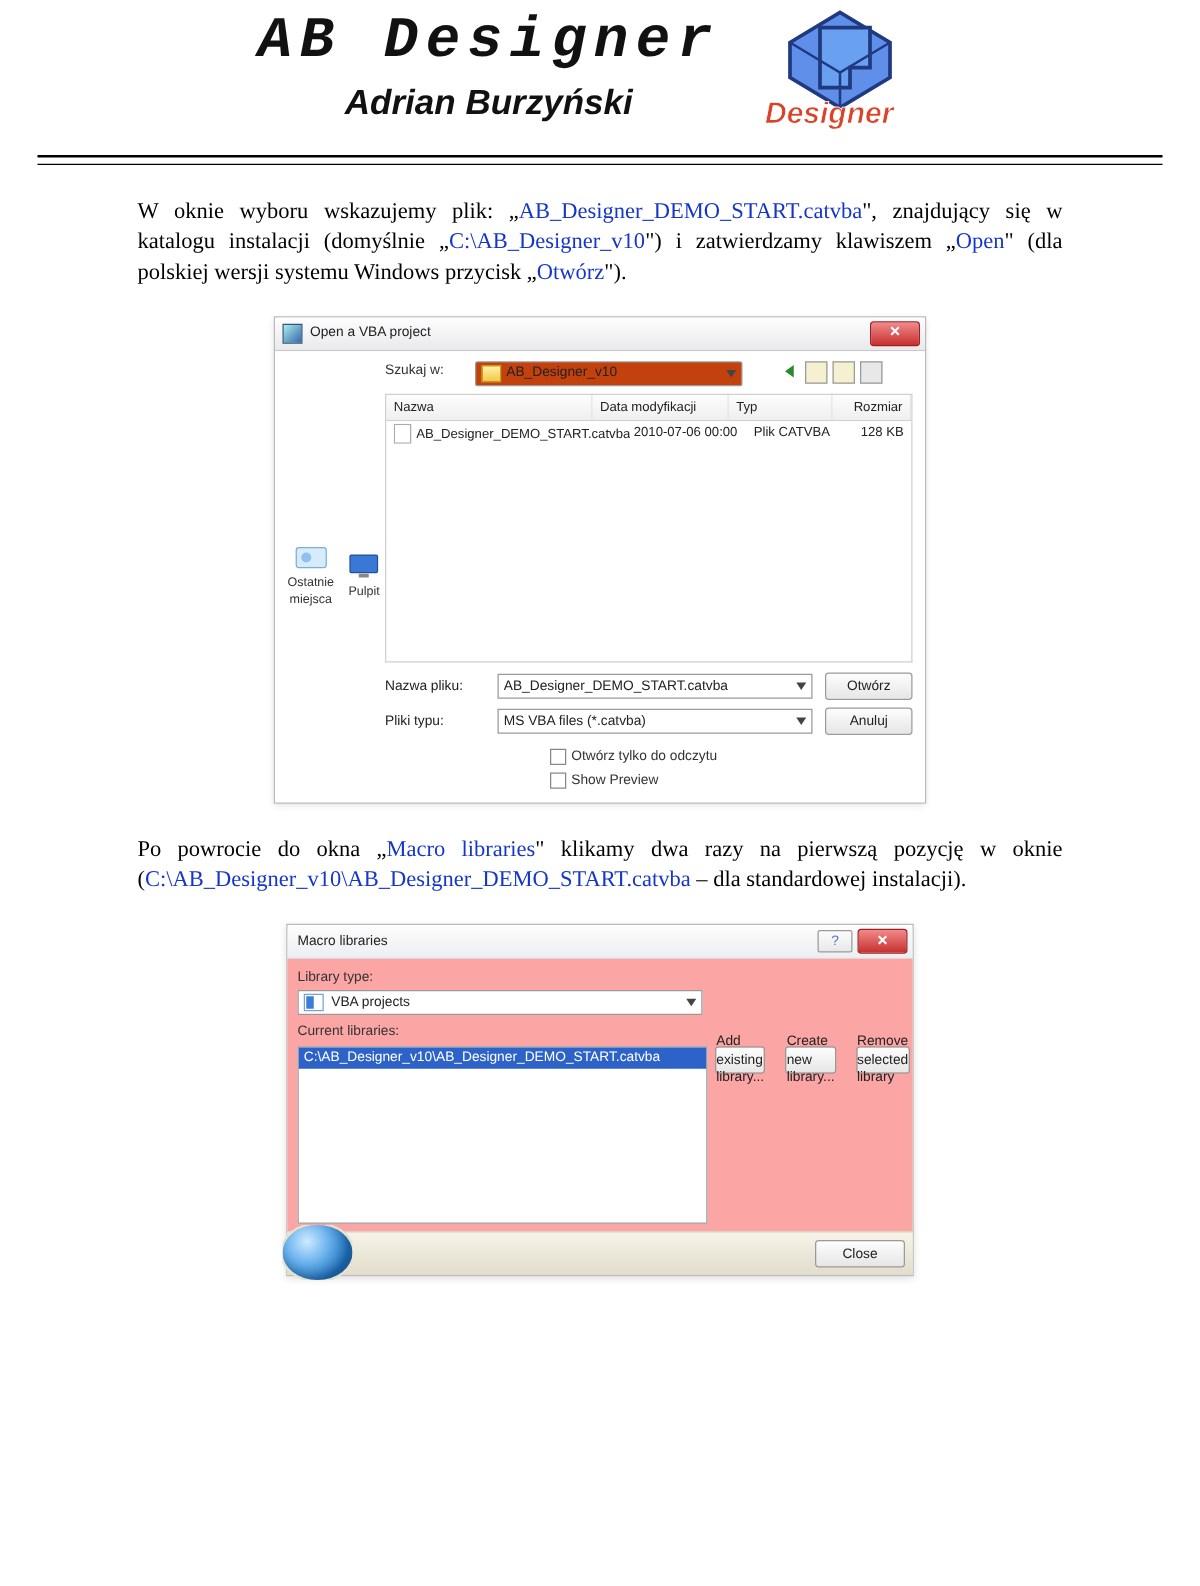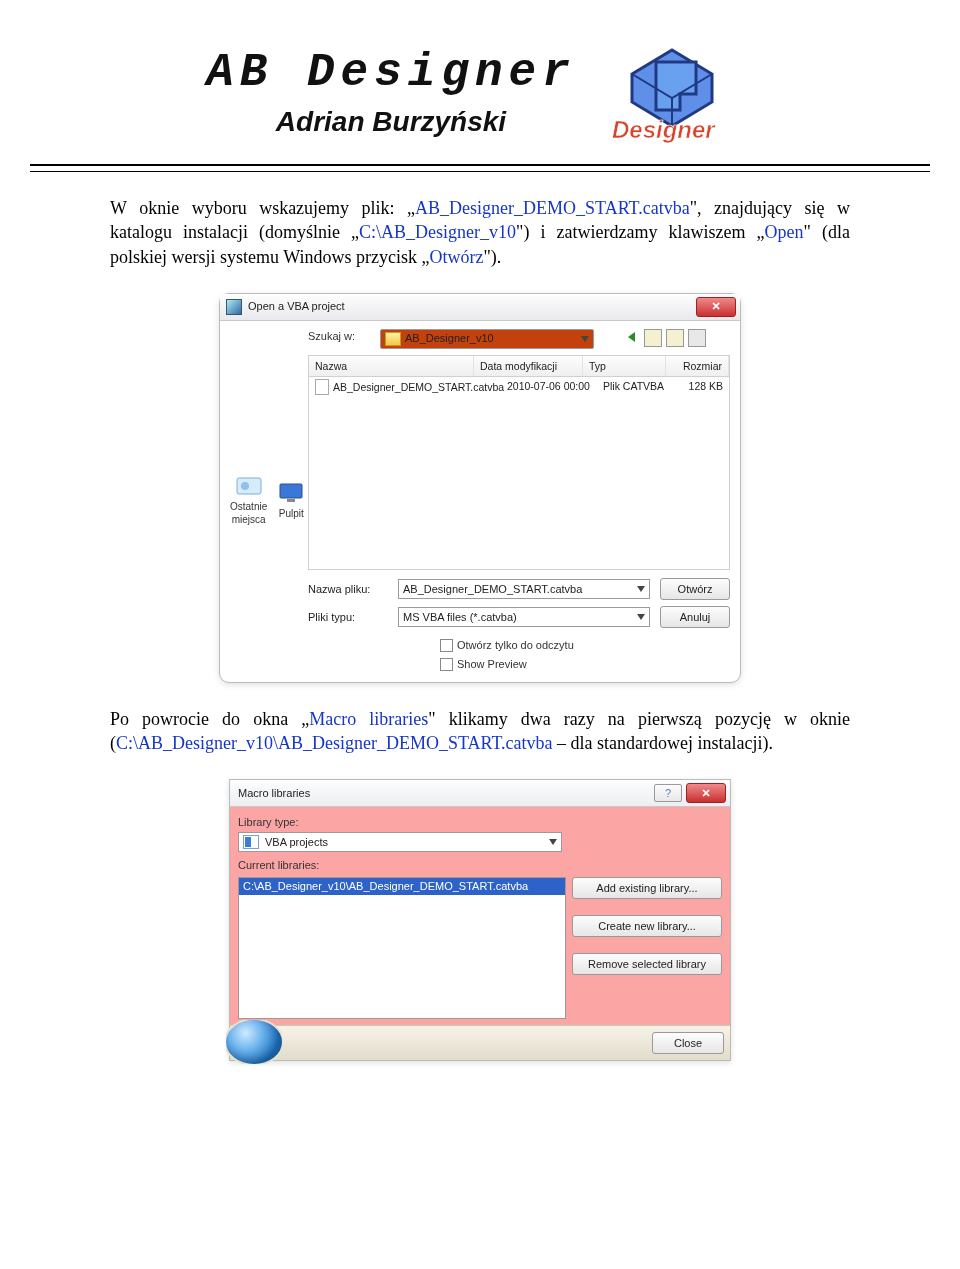--- a/index.html
+++ b/index.html
@@ -4,21 +4,20 @@
 <style>
   body {
     margin: 0;
     font-family: "Times New Roman", serif;
     background: #fff;
     width: 960px;
     color: #000;
   }
   .page {
     padding: 0 30px 40px 30px;
-    margin-top: 40px;
   }
   .header {
     text-align: center;
     padding-top: 4px;
   }
   .header-row {
     display: inline-flex;
     align-items: center;
     gap: 28px;
   }
@@ -54,21 +53,21 @@
   .body {
     width: 740px;
     margin: 0 auto;
     font-size: 18px;
     line-height: 1.35;
   }
   .para { text-align: justify; margin: 4px 0; }
   .blue { color: #1536c8; }
   .screenshot { display:block; margin: 24px auto; border:1px solid #bbb; box-shadow: 0 2px 6px rgba(0,0,0,.12); background:#fff; font-family: "Segoe UI", Tahoma, Arial, sans-serif; font-size:11px; color:#222; }
   
-  .dlg1 { width:520px;border-radius:10px; }
+  .dlg1 { width:520px; }
   .dlg-titlebar {
     background: linear-gradient(#fefefe,#e9e9ed);
     border-bottom:1px solid #c9c9c9;
     height:26px; display:flex; align-items:center; padding:0 6px;
     border-radius:4px 4px 0 0;
     position:relative;
   }
   .cube { width:14px;height:14px;background:linear-gradient(135deg,#aee,#36a);border:1px solid #357;margin-right:6px; }
   .close-btn {
     position:absolute; right:4px; top:3px; width:38px;height:18px;
@@ -112,21 +111,21 @@
   .dlg2-titlebar .qmark{position:absolute;right:48px;top:4px;width:26px;height:16px;border:1px solid #9a9a9a;border-radius:2px;background:linear-gradient(#fcfcfc,#e8e8e8);display:flex;align-items:center;justify-content:center;font-size:11px;color:#5577cc;}
   .dlg2-body { padding:6px 8px; background:#fca5a5;}
   .sellabel { font-size:11px; color:#333; margin:2px 0 2px 0;}
   .libcombo { display:flex;align-items:center;gap:6px;border:1px solid #9a9a9a;background:#fff;height:18px;padding:0 18px 0 4px;position:relative;width:300px;}
   .libcombo::after{content:"";position:absolute;right:4px;top:6px;border-left:4px solid transparent;border-right:4px solid transparent;border-top:6px solid #444;}
   .vbaico{width:14px;height:12px;background:#fff;border:1px solid #7aa0d8;display:flex;}
   .vbaico::before{content:"";width:6px;height:10px;background:#3a7ed8;margin:1px;}
   .libs-area{display:flex;gap:6px;margin-top:4px;}
   .libs-list{flex:1;border:1px solid #9a9a9a;background:#fff;height:140px;}
   .libs-list .sel{background:#2d63c8;color:#fff;padding:1px 4px;font-size:11px;display:block;}
-  .libs-btns{display:flex;flex-direction:column;gap:16px;width:150px;}
+  .libs-btns{display:flex;flex-direction:row;gap:16px;width:150px;}
   .dlg2-footer{background:linear-gradient(#f7f3e7,#e1dccb);padding:6px;display:flex;justify-content:flex-end;align-items:center;border-top:1px solid #cfcab8;position:relative;}
   .globe{position:absolute;left:-4px;bottom:-4px;width:56px;height:44px;border-radius:50%;
     background:radial-gradient(circle at 35% 30%, #cfeaff 0%, #6db4ee 35%, #1e6fbb 70%);
     box-shadow: inset -4px -4px 8px rgba(0,0,0,.2), 0 0 0 2px #e6e2d0;
     clip-path: inset(0 0 0 0);
   }
 </style>
 </head>
 <body>
 

